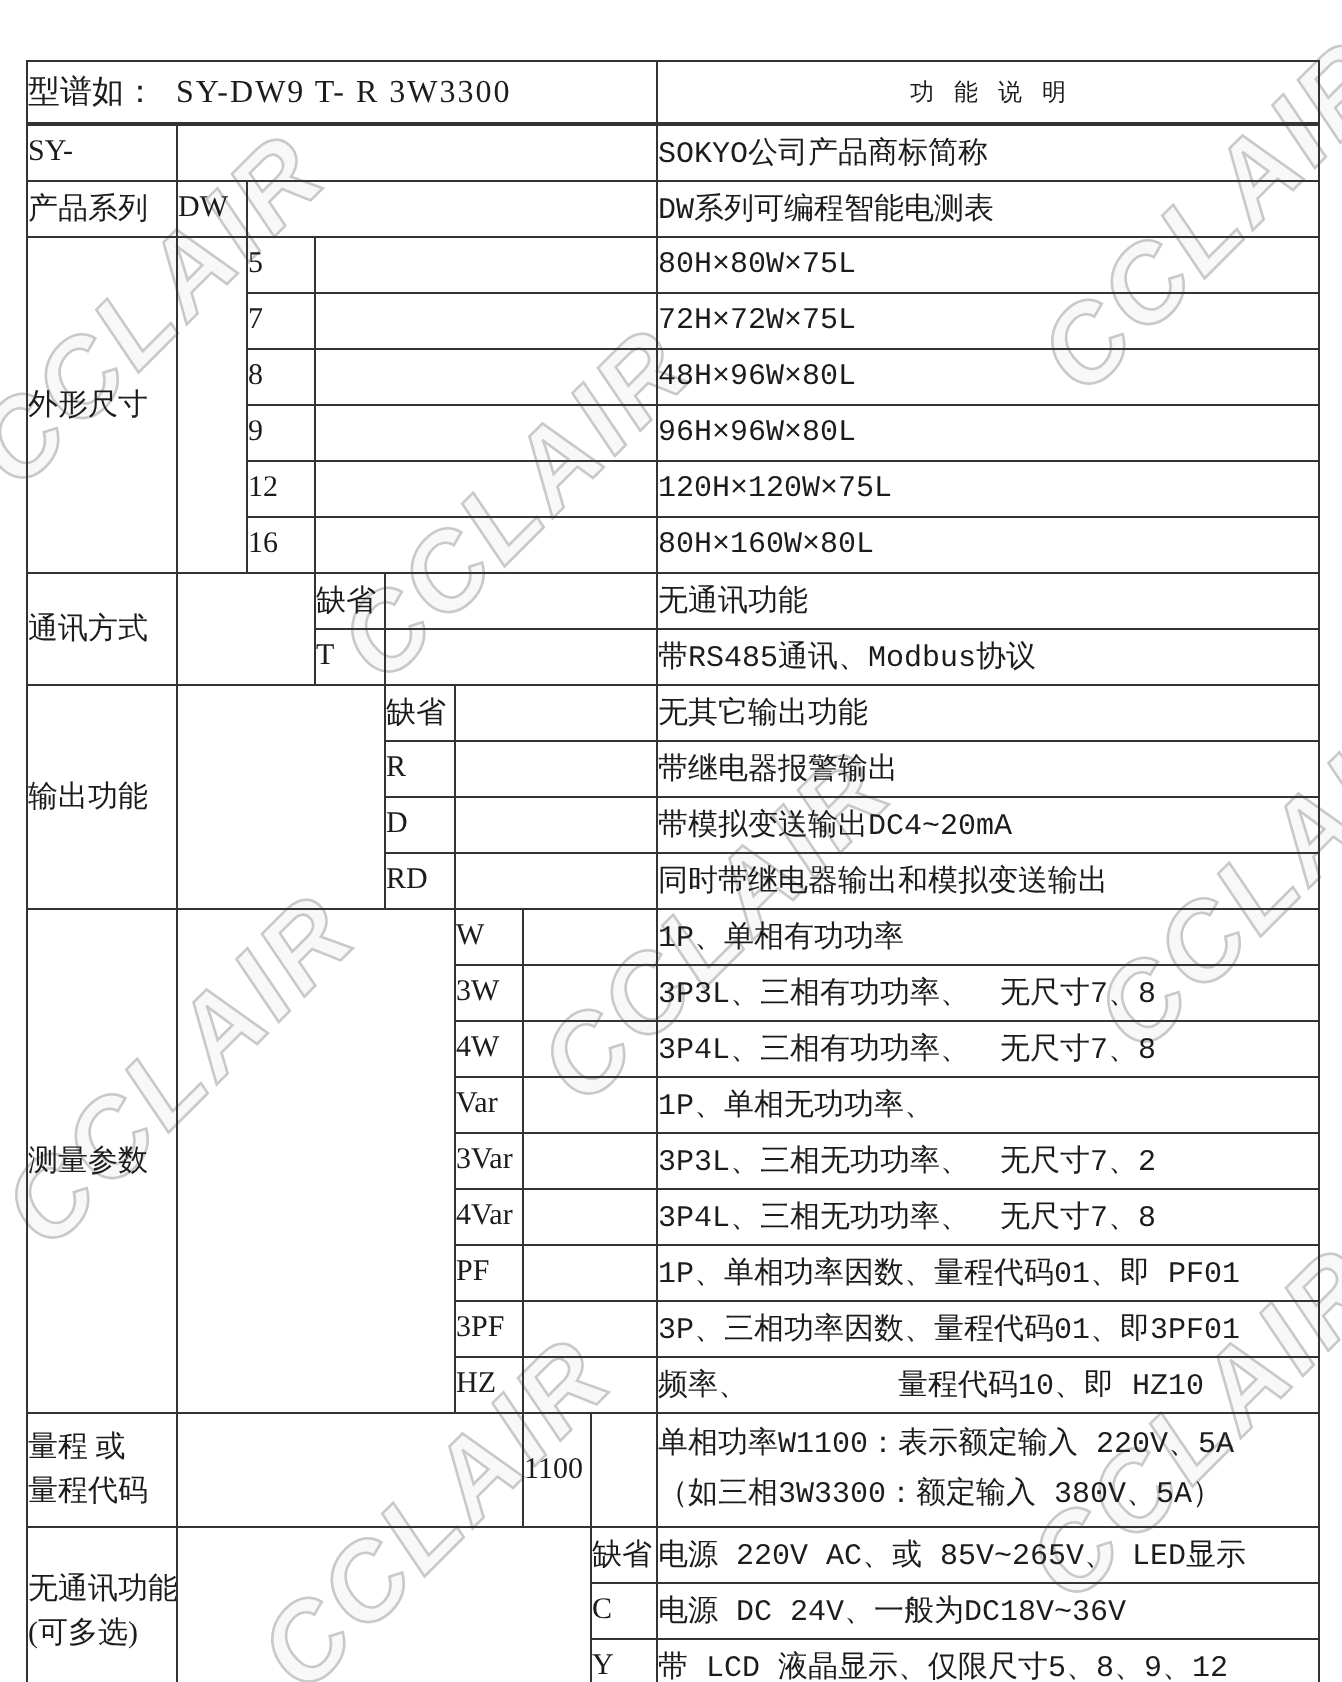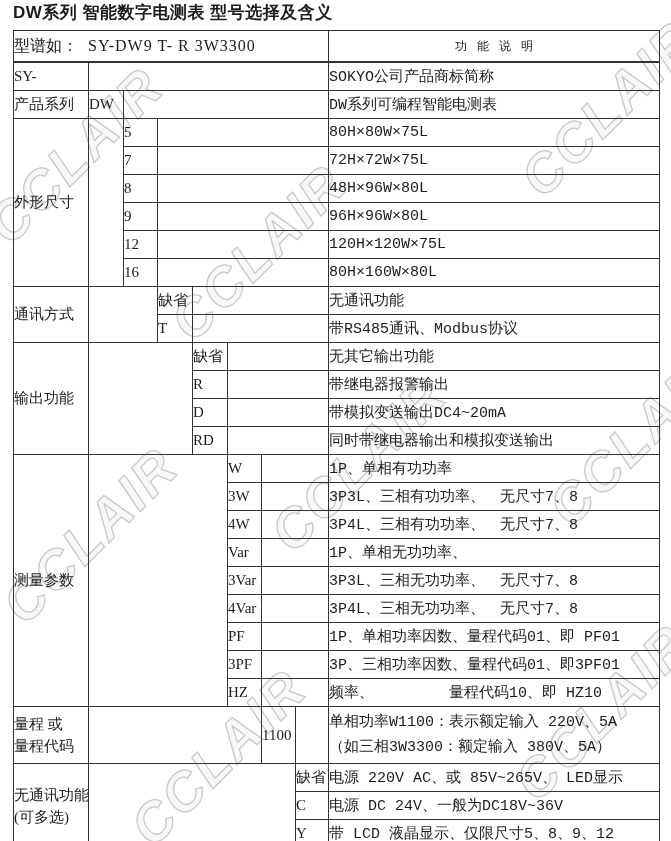--- a/index.html
+++ b/index.html
@@ -67,21 +67,20 @@
 
   <span class="wm" style="left:75px;  top:155px;">CCLAIR</span>
   <span class="wm" style="left:258px; top:252px;">CCLAIR</span>
   <span class="wm" style="left:608px; top:108px;">CCLAIR</span>
   <span class="wm" style="left:90px;  top:535px;">CCLAIR</span>
   <span class="wm" style="left:358px; top:463px;">CCLAIR</span>
   <span class="wm" style="left:636px; top:437px;">CCLAIR</span>
   <span class="wm" style="left:218px; top:757px;">CCLAIR</span>
   <span class="wm" style="left:602px; top:712px;">CCLAIR</span>
 
-  <div class="doc-title">DW系列 智能数字电测表 型号选择及含义</div>
 
   <table class="spec">
     <colgroup>
       <col style="width:75px">
         <col style="width:35px">
         <col style="width:34px">
       <col style="width:35px">
         <col style="width:35px">
         <col style="width:34px">
       <col style="width:34px">
@@ -197,21 +196,21 @@
       <td class="desc">3P4L、三相有功功率、　无尺寸7、8</td>
     </tr>
     <tr>
       <td class="code">Var</td>
       <td colspan="2"></td>
       <td class="desc">1P、单相无功功率、</td>
     </tr>
     <tr>
       <td class="code">3Var</td>
       <td colspan="2"></td>
-      <td class="desc">3P3L、三相无功功率、　无尺寸7、8</td>
+      <td class="desc">3P3L、三相无功功率、　无尺寸7、2</td>
     </tr>
     <tr>
       <td class="code">4Var</td>
       <td colspan="2"></td>
       <td class="desc">3P4L、三相无功功率、　无尺寸7、8</td>
     </tr>
     <tr>
       <td class="code">PF</td>
       <td colspan="2"></td>
       <td class="desc">1P、单相功率因数、量程代码01、即 PF01</td>

